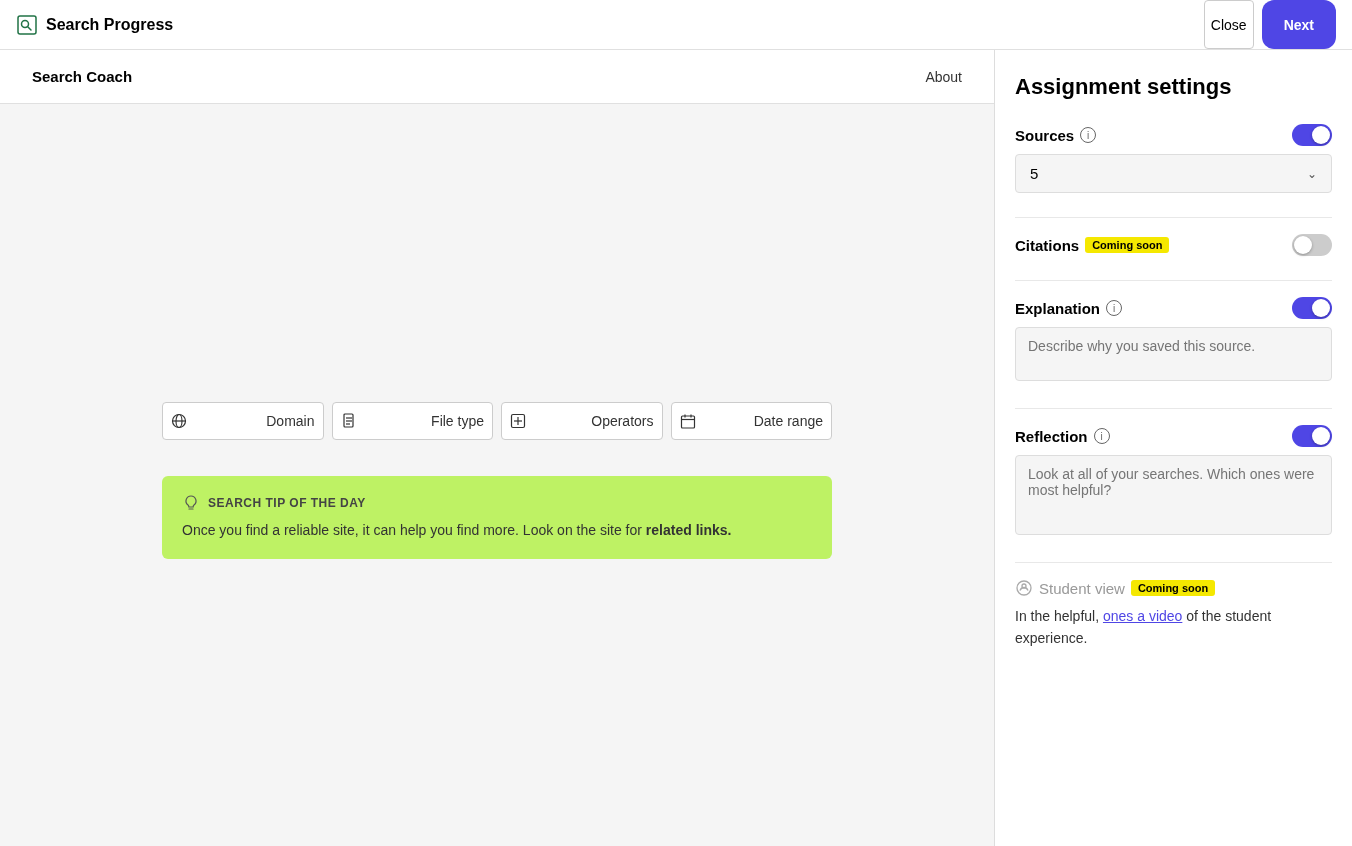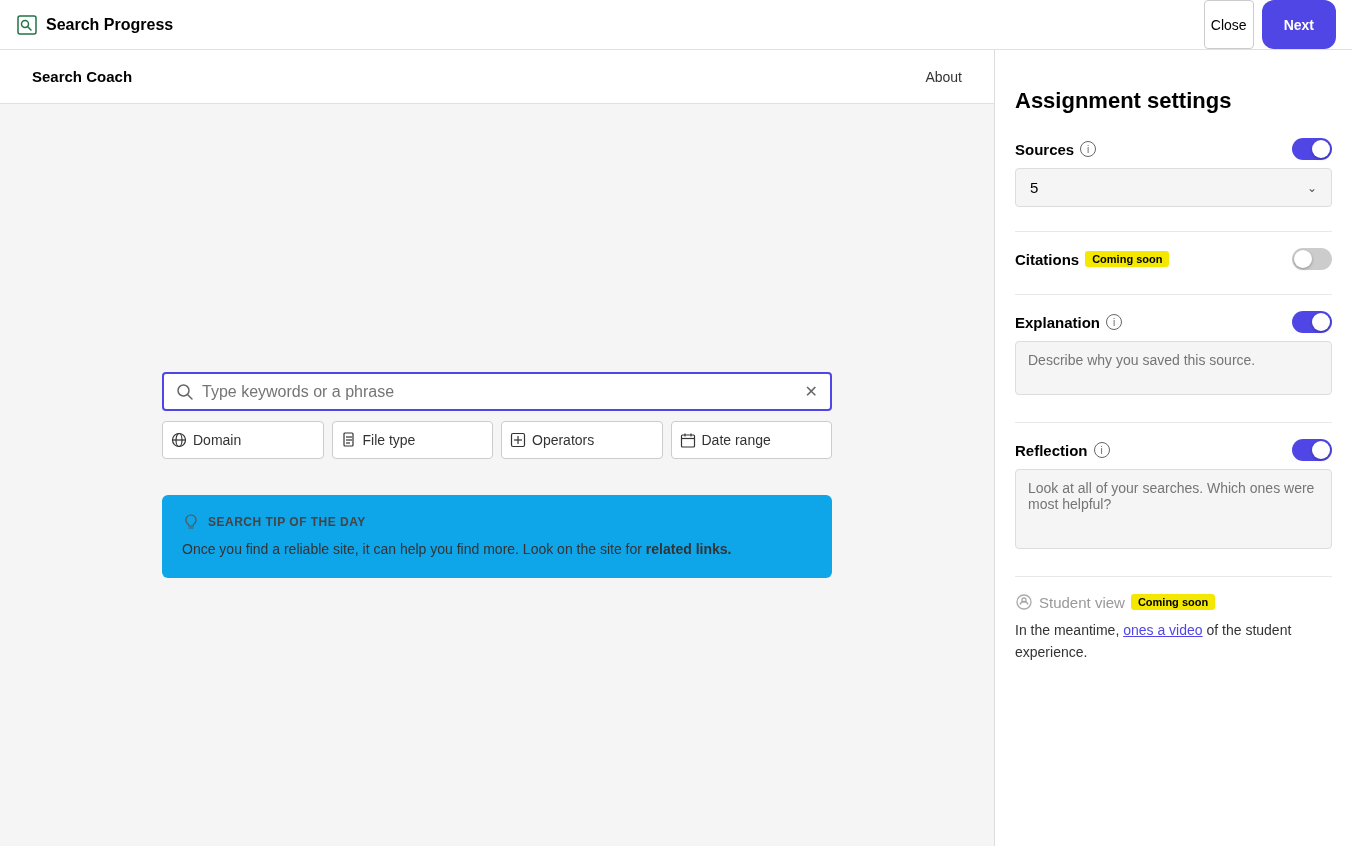--- a/index.html
+++ b/index.html
@@ -141,30 +141,30 @@
     }
     .filter-btn {
       flex: 1;
       border: 1px solid #ccc;
       background: #fff;
       border-radius: 4px;
       padding: 10px 8px;
       cursor: pointer;
       display: flex;
       align-items: center;
-      justify-content: flex-start;
+      justify-content: space-between;
       gap: 6px;
       font-size: 14px;
       color: #333;
     }
 
     
     .search-tip-box {
       width: 670px;
-      background: #0ea5e9;
+      background: #bef264;
       border-radius: 6px;
       padding: 18px 20px;
       margin-top: 20px;
     }
     .search-tip-header {
       display: flex;
       align-items: center;
       gap: 8px;
       margin-bottom: 8px;
     }
@@ -201,21 +201,20 @@
       flex: 1;
       background: #fff;
       padding: 24px 20px;
       overflow-y: auto;
     }
     .assignment-title {
       font-size: 22px;
       font-weight: 700;
       color: #000;
       margin-bottom: 24px;
-      margin-top: 14px;
     }
 
     
     .setting-row {
       margin-bottom: 24px;
     }
     .setting-header {
       display: flex;
       align-items: center;
       justify-content: space-between;
@@ -388,28 +387,20 @@
 <div class="main-layout">
 
   <div class="left-panel">
     <div class="left-panel-header">
       <span class="left-panel-title">Search Coach</span>
       <span class="about-link">About</span>
     </div>
 
     <div class="search-area">
       <div class="search-box-wrapper">
-        <div class="search-input-container">
-          <svg class="search-icon-svg" width="18" height="18" viewBox="0 0 18 18" fill="none">
-            <circle cx="7.5" cy="7.5" r="5.5" stroke="#666" stroke-width="1.5"></circle>
-            <line x1="11.5" y1="11.5" x2="16" y2="16" stroke="#666" stroke-width="1.5" stroke-linecap="round"></line>
-          </svg>
-          <input class="search-input" type="text" placeholder="Type keywords or a phrase" style="">
-          <span class="search-clear">✕</span>
-        </div>
         <div class="filter-buttons">
           <button class="filter-btn">
             <svg width="16" height="16" viewBox="0 0 16 16" fill="none">
               <circle cx="8" cy="8" r="6.5" stroke="#333" stroke-width="1.2"></circle>
               <ellipse cx="8" cy="8" rx="3" ry="6.5" stroke="#333" stroke-width="1.2"></ellipse>
               <line x1="1.5" y1="8" x2="14.5" y2="8" stroke="#333" stroke-width="1.2"></line>
             </svg>
             <span>Domain</span>
           </button>
           <button class="filter-btn">
@@ -530,18 +521,18 @@
       <div class="student-view-header">
         <svg class="student-view-icon" width="18" height="18" viewBox="0 0 18 18" fill="none">
           <circle cx="9" cy="9" r="7" stroke="#aaa" stroke-width="1.3"></circle>
           <path d="M5 11.5c.7-2 1.8-3 4-3s3.3 1 4 3" stroke="#aaa" stroke-width="1.3" fill="none"></path>
           <circle cx="9" cy="7" r="2" stroke="#aaa" stroke-width="1.3"></circle>
         </svg>
         <span class="student-view-label">Student view</span>
         <span class="badge-coming-soon">Coming soon</span>
       </div>
       <div class="student-view-text">
-        <span>In the meantime, </span><a class="student-view-link">ones a video</a><span> of the student experience.</span>
+        <span>In the helpful, </span><a class="student-view-link">ones a video</a><span> of the student experience.</span>
       </div>
     </div>
 
   </div>
 </div>
 
 </body></html>

